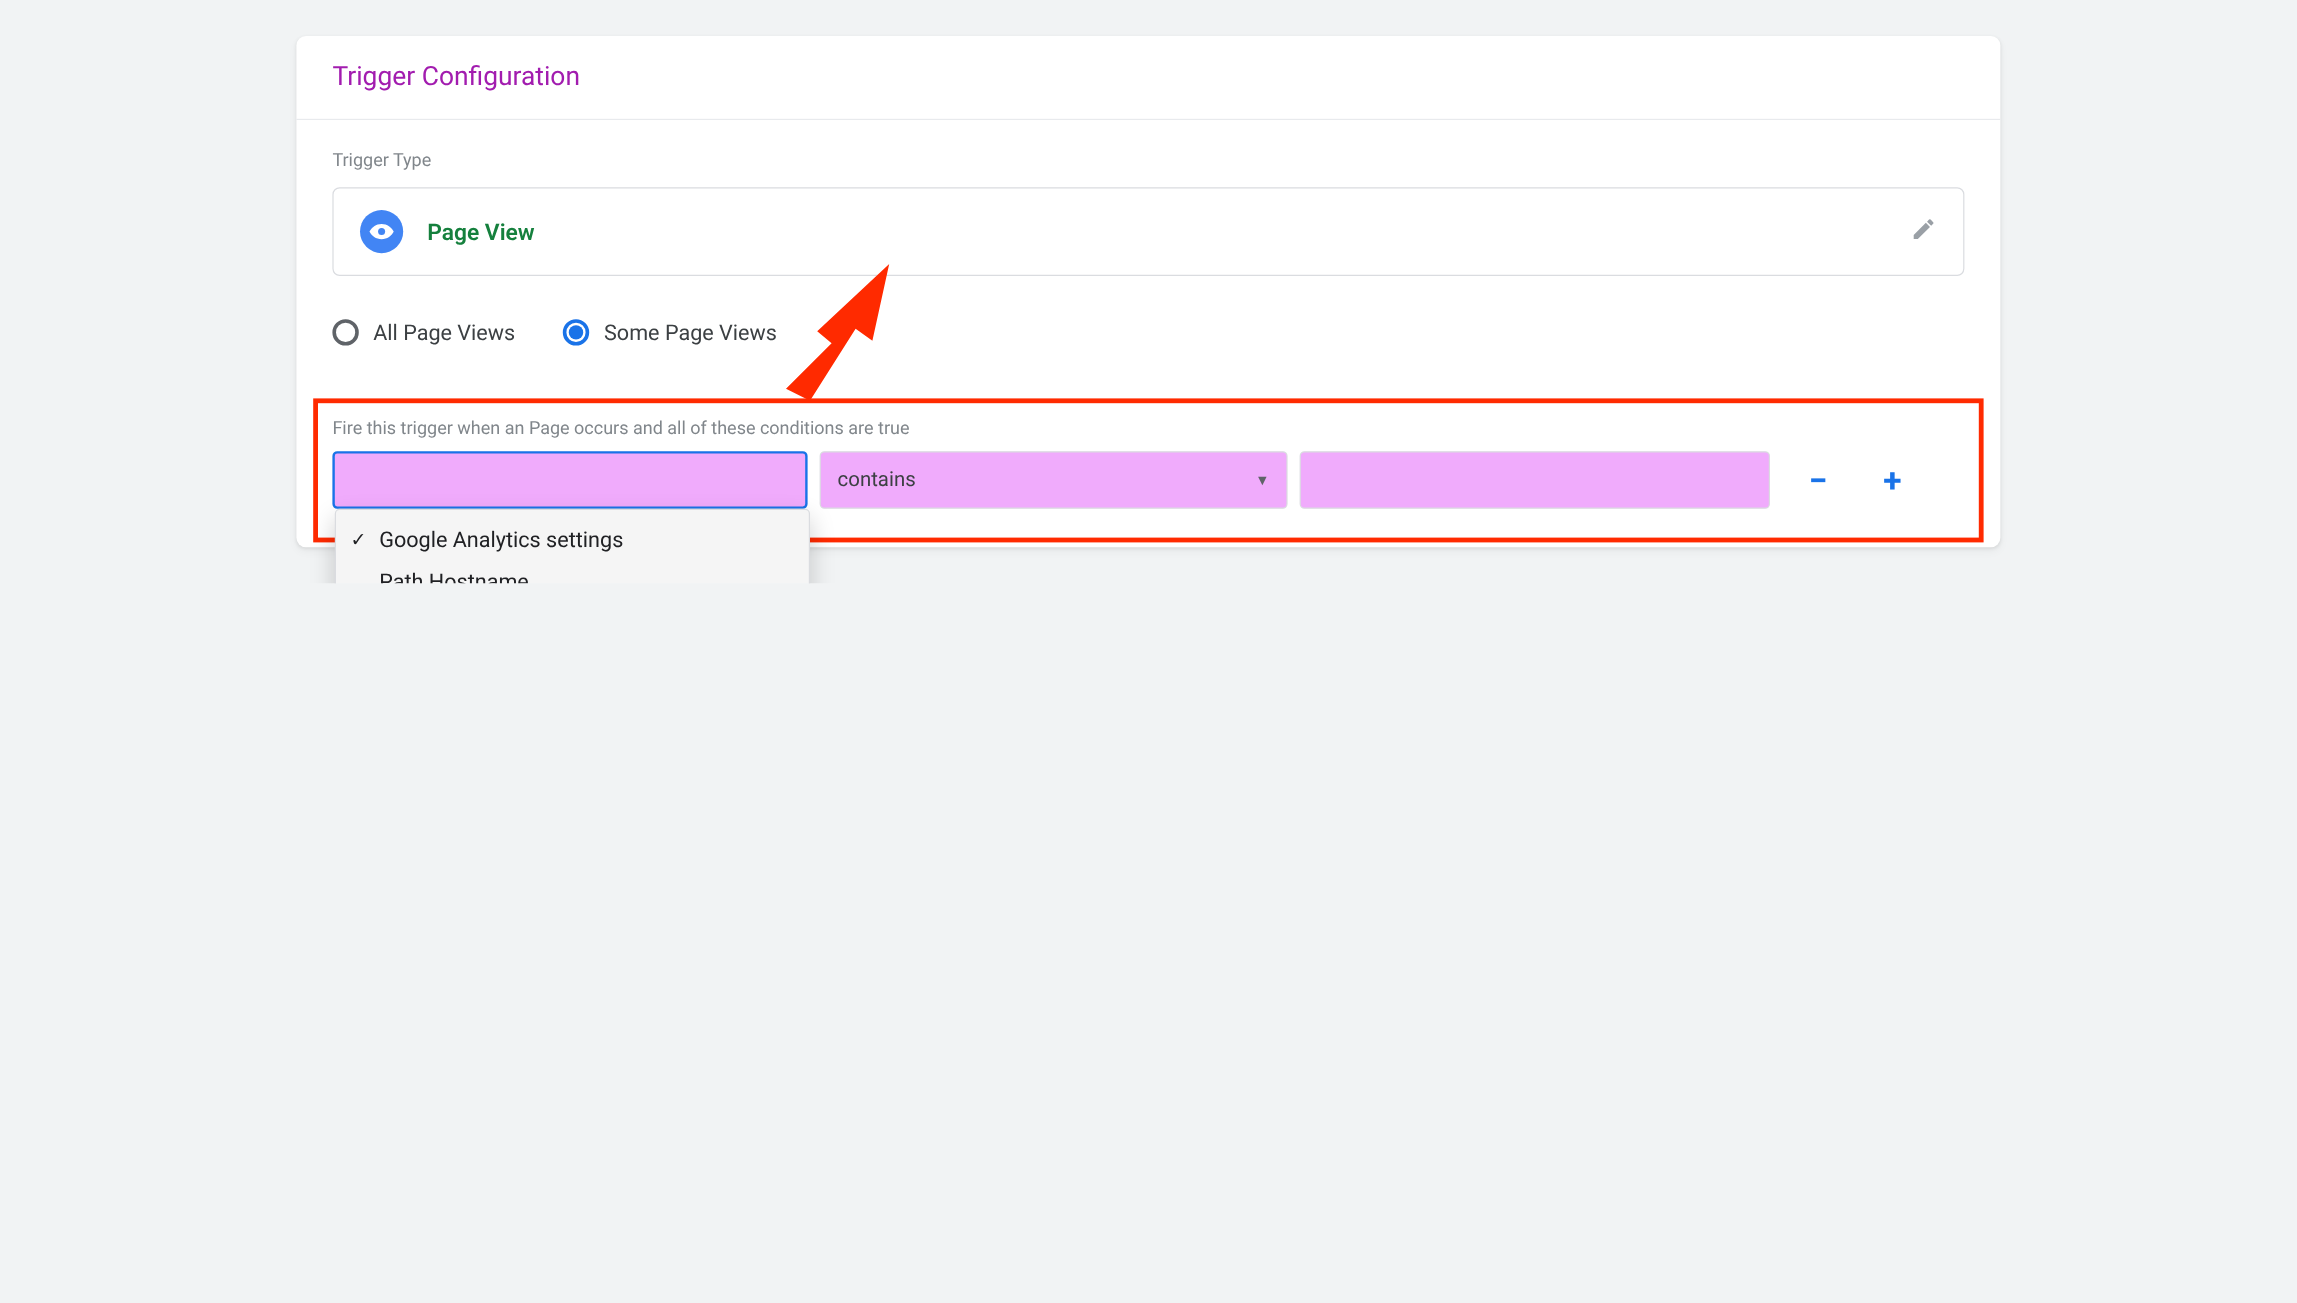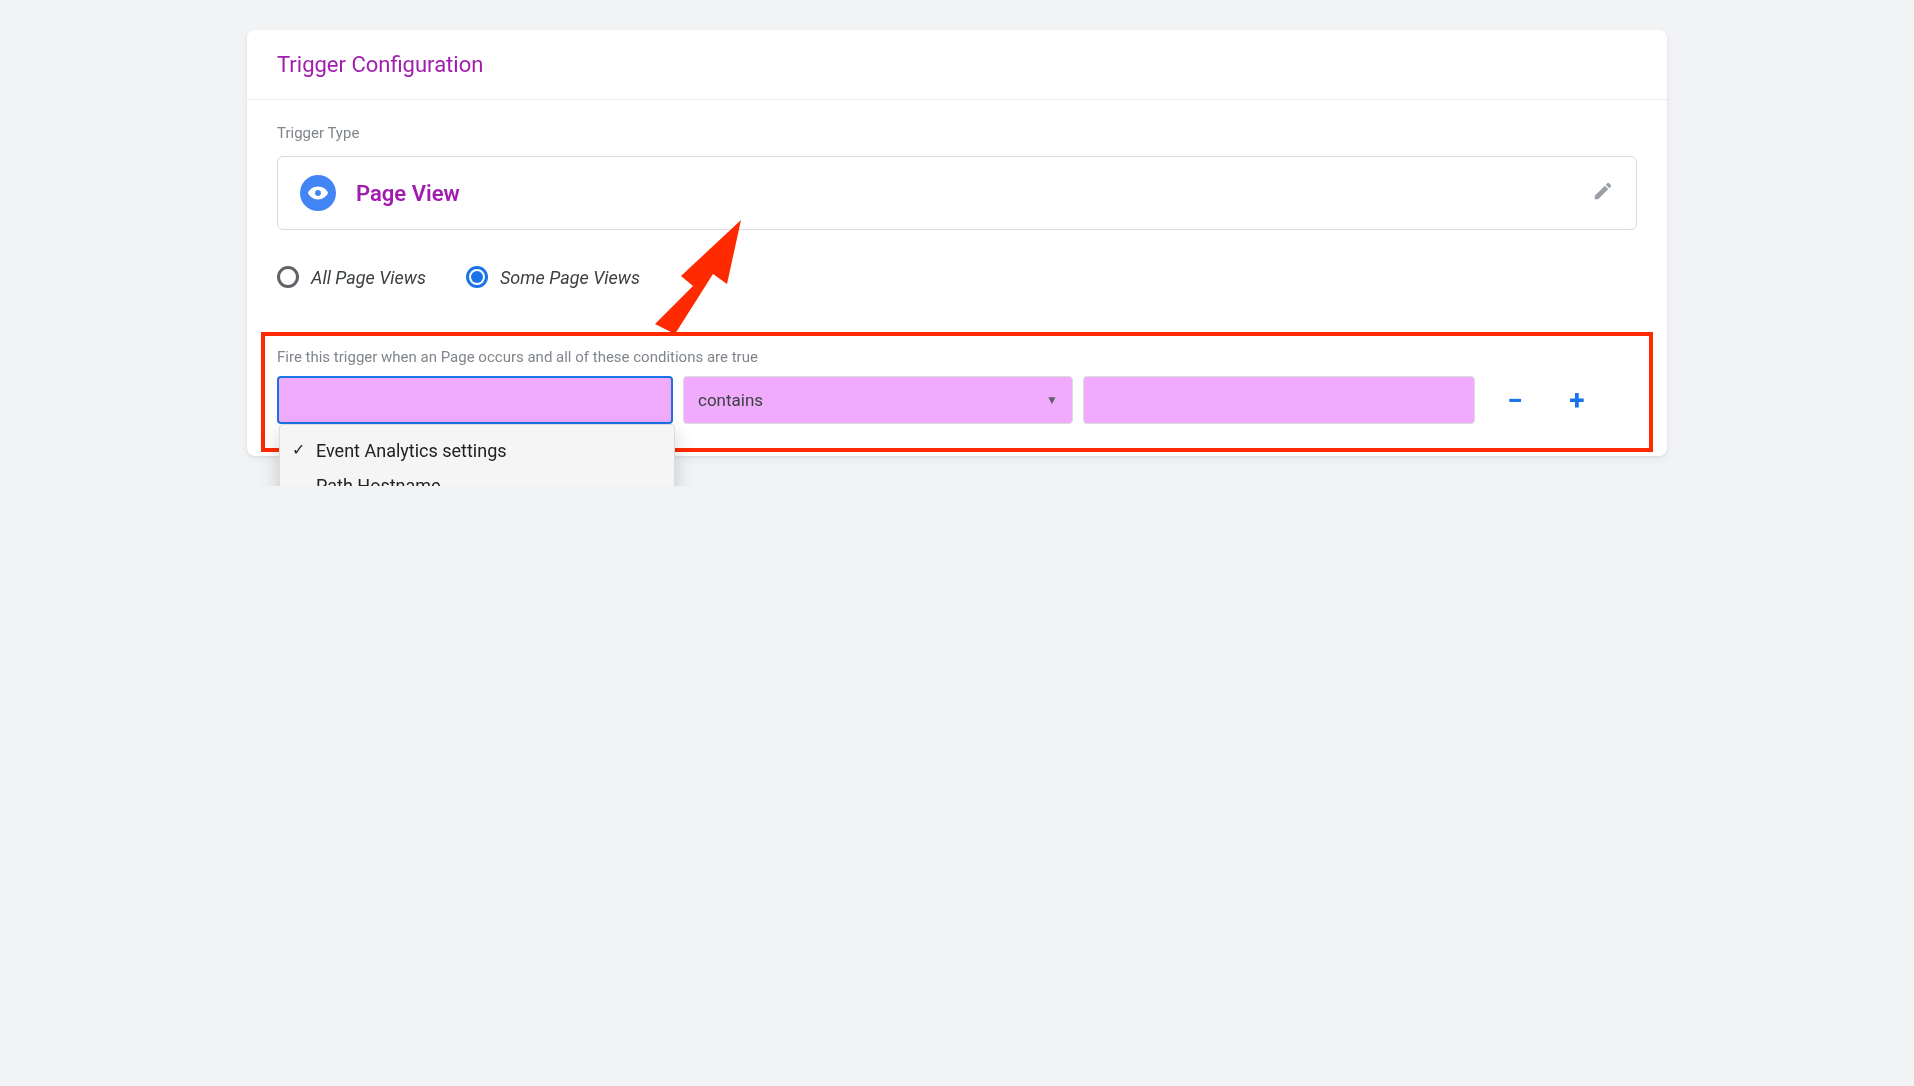--- a/index.html
+++ b/index.html
@@ -38,24 +38,24 @@
     display: flex;
     align-items: center;
     justify-content: space-between;
     margin-bottom: 36px;
   }
   .type-left { display: flex; align-items: center; gap: 20px; }
   .eye-circle {
     width: 36px; height: 36px; border-radius: 50%;
     background: #4285f4; display: flex; align-items: center; justify-content: center;
   }
-  .type-text { font-size: 22px; font-weight: 600; color: #a21caf; }
+  .type-text { font-size: 19px; font-weight: 600; color: #15803d; }
   .pencil { color: #9aa0a6; cursor: pointer; }
   .radio-row { display: flex; gap: 40px; align-items: center; margin-top: 10px; margin-bottom: 44px; position: relative; }
-  .radio-opt { display: flex; align-items: center; gap: 12px; cursor: pointer; font-style: italic; }
+  .radio-opt { display: flex; align-items: center; gap: 12px; cursor: pointer; }
   .radio {
     width: 22px; height: 22px; border-radius: 50%;
     border: 3px solid #5f6368; position: relative;
   }
   .radio.selected { border-color: #1a73e8; }
   .radio.selected::after {
     content: ""; position: absolute; top: 50%; left: 50%;
     width: 12px; height: 12px; background: #1a73e8; border-radius: 50%;
     transform: translate(-50%, -50%);
   }
@@ -152,21 +152,21 @@
       <svg class="arrow-annot" width="120" height="140" viewBox="0 0 120 140">
         <polygon points="10,118 48,80 36,70 96,14 82,78 68,68 30,128" fill="#ff2a00"></polygon>
       </svg>
 
       <div class="cond-label">Fire this trigger when an Page occurs and all of these conditions are true</div>
 
       <div class="cond-row">
 
         <div class="select-box var" style="position:relative;">
           <div class="dropdown">
-            <div class="dd-item checked">Event Analytics settings</div>
+            <div class="dd-item checked">Google Analytics settings</div>
             <div class="dd-item">Path Hostname</div>
             <div class="dd-item">Page Path</div>
             <div class="dd-item highlighted">Page URL</div>
             <div class="dd-item">Referrer</div>
             <div class="dd-sep"></div>
             <div class="dd-item">Choose Built-In Variable...</div>
             <div class="dd-item">New Variable...</div>
           </div>
         </div>
 

